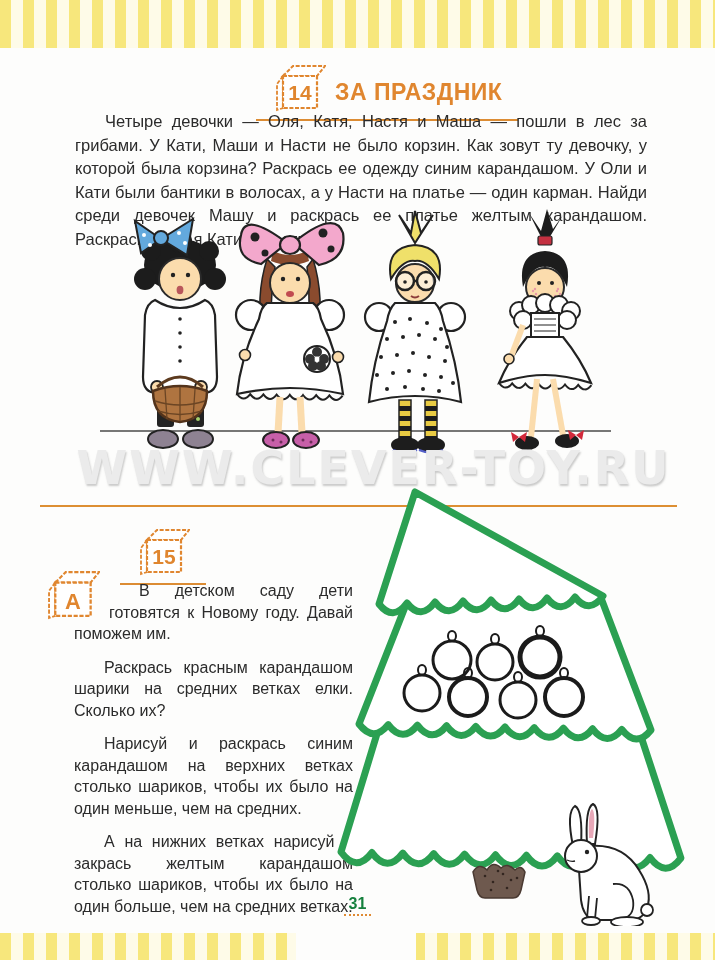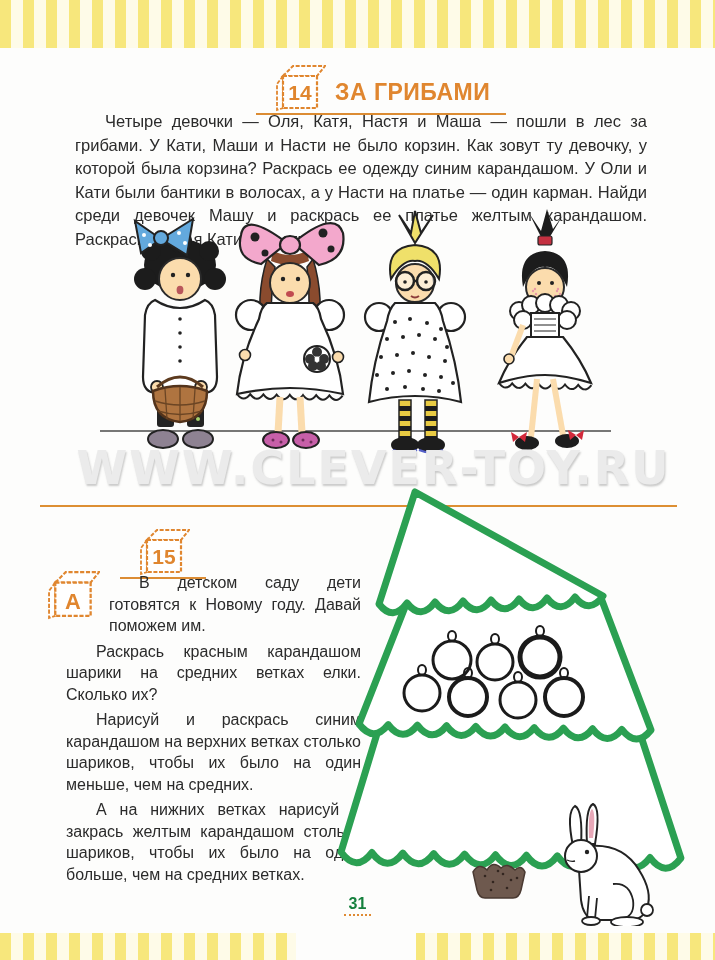--- a/index.html
+++ b/index.html
@@ -9,37 +9,37 @@
   }
   
   .stripe{position:absolute; left:0; right:0;
     background:repeating-linear-gradient(90deg,#f7e77c 0 11px,#fefbe8 11px 23px);}
   .stripe-top{top:0; height:48px;}
   .stripe-bottom{bottom:0; height:27px;}
   .stripe-gap{position:absolute; left:296px; width:120px; height:27px; bottom:0; background:#fdfdfc;}
 
   
   .task-header{position:absolute; display:flex; align-items:flex-end; gap:9px;
-    border-bottom:2px solid #dc8c33; padding:0 16px 4px 20px;}
+    border-bottom:2px solid #dc8c33; padding:0 16px 10px 20px;}
   .task-header .cube{display:block; margin-bottom:-3px;}
   .task-title{color:#e0862f; font-weight:bold; font-size:23px; letter-spacing:.5px;
     margin-bottom:3px; white-space:nowrap;}
   .hdr14{left:256px; top:62px;}
   .hdr15{left:120px; top:526px;}
 
   .cube-num{font:bold 21px "Liberation Sans",sans-serif; fill:#e0862f;}
 
   
   .para{position:absolute; left:75px; top:110px; width:572px; margin:0;
     font-size:16.5px; line-height:23.5px; text-align:justify; text-indent:30px;}
   .it{}
 
   .t15-text{position:absolute; left:62px; top:568px; width:303px;
     font-size:16px; line-height:21.5px; text-align:justify;}
-  .t15-text p{margin:4px; text-indent:30px;}
+  .t15-text p{margin:12px; text-indent:30px;}
   .cube-float{float:left; width:52px; height:52px; margin:0 9px 2px -14px;}
 
   
   .watermark{position:absolute; left:0; right:0; top:441px; z-index:4;
     text-align:center; font-family:"DejaVu Sans",sans-serif; font-weight:bold;
     font-size:46px; letter-spacing:2px; color:#ebebeb;
     text-shadow:1px 2px 2px rgba(160,160,160,.55); pointer-events:none;margin-left:32px;}
 
   .divider{position:absolute; left:40px; right:38px; top:505px; height:0;
     border-top:2px solid #dd8f33; z-index:1;}
@@ -58,21 +58,21 @@
 
   <div class="stripe stripe-top"></div>
 
   <div class="task-header hdr14">
     <svg class="cube" width="50" height="50" viewBox="0 0 50 50">
       <polygon points="7,14 17,4 49,4 41,14" fill="#fff" stroke="#e0862f" stroke-width="2" stroke-dasharray="4 1.6"></polygon>
       <polygon points="7,14 1,22 1,48 7,46" fill="#fff" stroke="#e0862f" stroke-width="1.8" stroke-dasharray="4 1.6"></polygon>
       <rect x="7" y="14" width="34" height="32" fill="#fff" stroke="#e0862f" stroke-width="2.2" stroke-dasharray="4 1.6"></rect>
       <text x="24" y="38" text-anchor="middle" class="cube-num">14</text>
     </svg>
-    <span class="task-title">ЗА ГРИБАМИ</span>
+    <span class="task-title">ЗА ПРАЗДНИК</span>
   </div>
 
   <p class="para"><span>Четыре девочки — Оля, Катя, Настя и Маша — пошли в лес за грибами. У Кати, Маши и Насти не было корзин. </span><span class="it">Как зовут ту девочку, у которой была корзина? Раскрась ее одежду синим карандашом. </span><span>У Оли и Кати были бантики в волосах, а у Насти на платье — один карман. </span><span class="it">Найди среди девочек Машу и раскрась ее платье желтым карандашом. Раскрась платья Кати и Насти.</span></p>
 
   <svg class="girls-art" width="520" height="260" viewBox="0 0 520 260">
     <line x1="5" y1="224" x2="516" y2="224" stroke="#4a4a4a" stroke-width="1.4"></line>
 
     <g>
       <ellipse cx="85" cy="58" rx="36" ry="26" fill="#1c1c1c"></ellipse>
       <circle cx="50" cy="72" r="11" fill="#1c1c1c"></circle>

